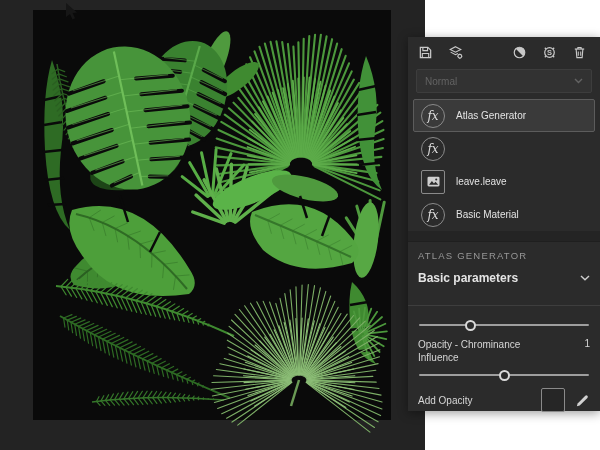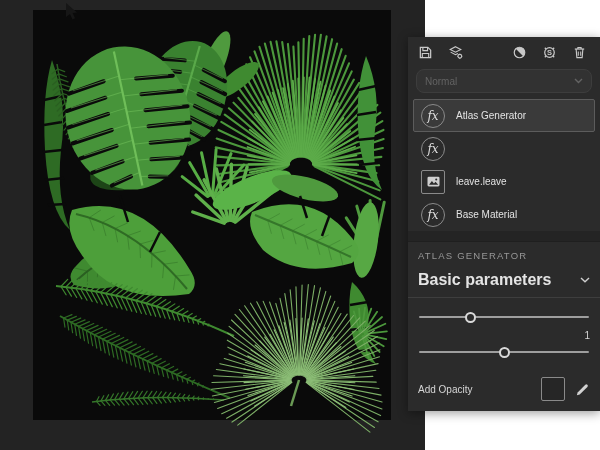--- a/index.html
+++ b/index.html
@@ -9,50 +9,50 @@
   .atlas{position:absolute;left:0;top:0;display:block}
   .cursor{position:absolute;left:66px;top:3px}
 
   .panel{position:absolute;left:408px;top:37px;width:192px;height:374px;background:#2b2b2b;
          box-shadow:0 2px 10px rgba(0,0,0,.4);display:flex;flex-direction:column;box-sizing:border-box}
   .toolbar{height:30px;flex:0 0 30px;display:flex;align-items:center;padding:0 13px 0 10px;gap:15px}
   .tb-icon{width:15px;height:15px;display:block;cursor:pointer}
   .tb-spacer{flex:1}
 
   .dropdown{margin:2px 8px 6px;height:24px;flex:0 0 24px;background:#323232;border:1px solid #3d3d3d;
-            border-radius:8px;display:flex;align-items:center;padding:0 8px;color:#636363;font-size:10px;box-sizing:border-box}
+            border-radius:2px;display:flex;align-items:center;padding:0 8px;color:#636363;font-size:10px;box-sizing:border-box}
   .dropdown .chev{margin-left:auto;display:block}
 
   .layers{display:flex;flex-direction:column}
   .layer{height:33px;flex:0 0 33px;display:flex;align-items:center;gap:11px;margin:0 5px;padding:0 7px;
          border:1px solid transparent;border-radius:2px;box-sizing:border-box;cursor:pointer}
   .layer.selected{background:#3a3a3a;border-color:#5c5c5c}
   .fxbox{width:22px;height:22px;flex:0 0 22px;border:1px solid #8a8a8a;border-radius:12px;display:flex;
          align-items:center;justify-content:center;color:#dedede;
          font:italic 12px "DejaVu Serif",serif}
   .imgbox{width:22px;height:22px;flex:0 0 22px;border:1px solid #8a8a8a;border-radius:2px;display:flex;
           align-items:center;justify-content:center}
   .layer-label{color:#e3e3e3;font-size:10px;white-space:nowrap}
 
   .section-gap{height:10px;flex:0 0 10px;background:#242424;border-bottom:1px solid #1f1f1f}
 
   .props{flex:1;padding:8px 10px 0;display:flex;flex-direction:column;box-sizing:border-box}
   .props-header{color:#979797;font-size:9.5px;letter-spacing:1.2px;margin-bottom:10px}
-  .group-row{display:flex;align-items:center;color:#e4e4e4;font-size:16px;font-weight:bold;
-             margin-bottom:8px;cursor:pointer}
+  .group-row{display:flex;align-items:center;color:#e4e4e4;font-size:12px;font-weight:bold;
+             margin-bottom:20px;cursor:pointer}
   .group-row svg{margin-left:auto;display:block}
   .divider{border-top:1px solid #3e3e3e;margin:0 -10px 8px}
   .param-head{display:flex;align-items:flex-start;color:#d6d6d6;font-size:10px}
   .param-label{width:112px;line-height:1.3}
   .param-value{margin-left:auto}
   .slider{position:relative;height:10px;margin:6px 1px 8px;cursor:pointer}
   .track{position:absolute;top:4px;left:0;right:0;height:2px;background:#9e9e9e;border-radius:1px}
   .handle{position:absolute;top:0;width:11px;height:11px;border:2.5px solid #d9d9d9;border-radius:50%;
           background:#2b2b2b;box-sizing:border-box;cursor:pointer}
-  .opacity-row{display:flex;align-items:center;color:#d6d6d6;font-size:10px;margin-top:12px}
+  .opacity-row{display:flex;align-items:center;color:#d6d6d6;font-size:10px;margin-top:0}
   .swatch{width:22px;height:22px;background:#262626;border:1px solid #8a8a8a;border-radius:2px;
           margin-left:auto;cursor:pointer}
   .pen{margin-left:10px;cursor:pointer;display:block}
 </style>
 </head>
 <body>
 
 <div class="canvas">
   <svg class="atlas" width="425" height="450" viewBox="0 0 425 450">
       <rect x="33" y="10" width="358" height="410" fill="#0a0a0a"></rect>
@@ -718,21 +718,21 @@
         <svg width="15" height="15" viewBox="0 0 16 16">
           <rect x="1.6" y="2.8" width="12.8" height="10.4" rx="1.4" fill="#cfcfcf"></rect>
           <path d="M3.2 11.4 l3.1-4 2.2 2.6 1.6-1.8 3 3.2 z" fill="#2b2b2b"></path>
           <circle cx="10.9" cy="5.9" r="1.1" fill="#2b2b2b"></circle>
         </svg>
       </span>
       <span class="layer-label">leave.leave</span>
     </div>
     <div class="layer">
       <span class="fxbox">fx</span>
-      <span class="layer-label">Base Material</span>
+      <span class="layer-label">Basic Material</span>
     </div>
   </div>
 
   <div class="section-gap"></div>
 
   <div class="props">
     <div class="props-header">ATLAS GENERATOR</div>
 
     <div class="group-row">
       <span>Basic parameters</span>
@@ -741,20 +741,21 @@
       </svg>
     </div>
     <div class="divider"></div>
 
     <div class="slider">
       <div class="track"></div>
       <div class="handle" style="left:calc(30% - 5px)"></div>
     </div>
 
     <div class="param-head">
+      <span class="param-label">Opacity - Chrominance Influence</span>
       <span class="param-value">1</span>
     </div>
     <div class="slider">
       <div class="track"></div>
       <div class="handle" style="left:calc(50% - 5px)"></div>
     </div>
 
     <div class="opacity-row">
       <span>Add Opacity</span>
       <span class="swatch"></span>

